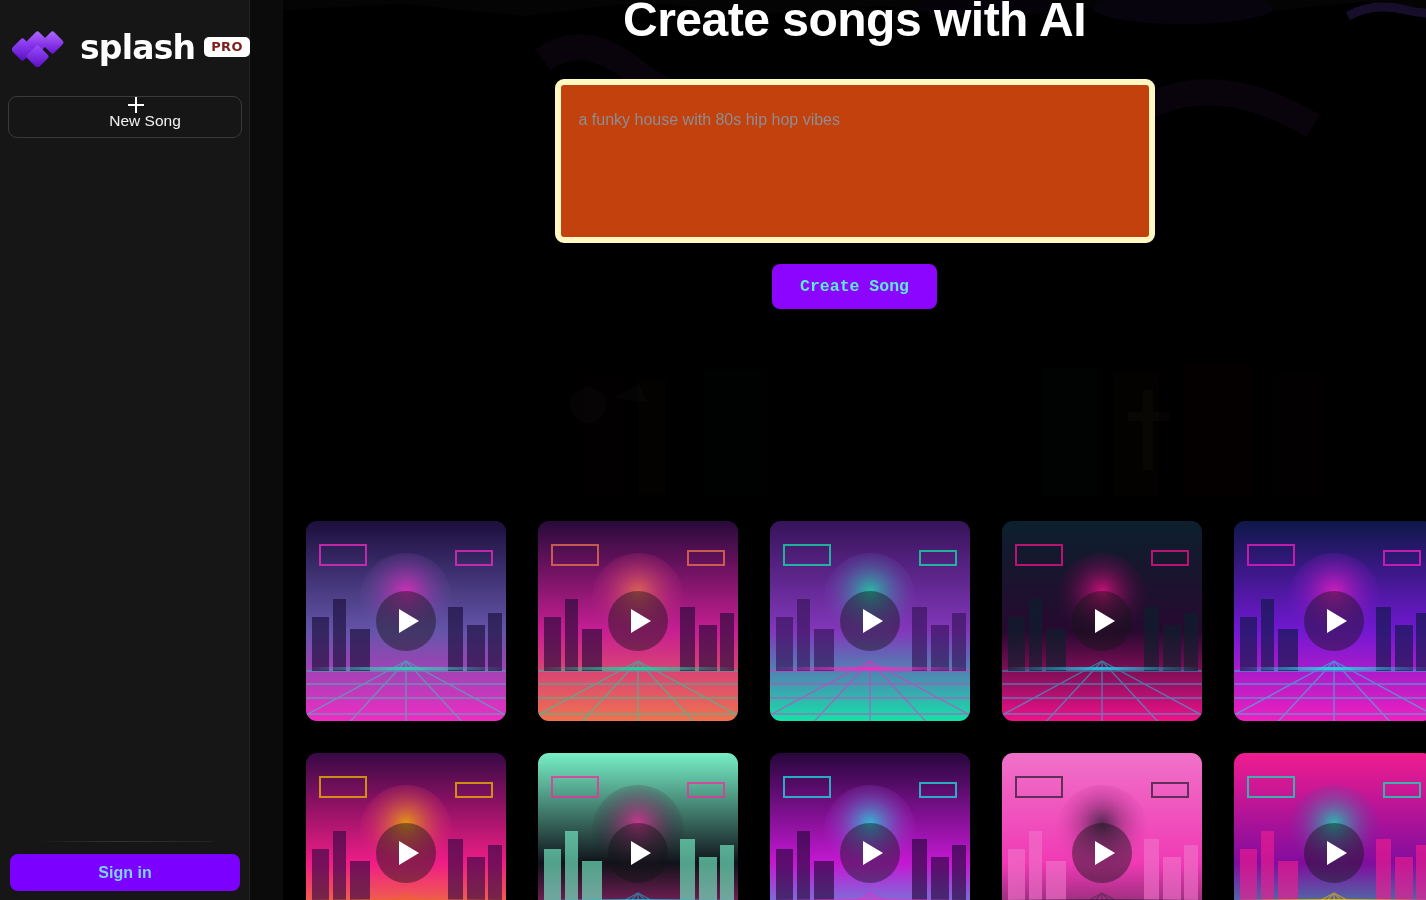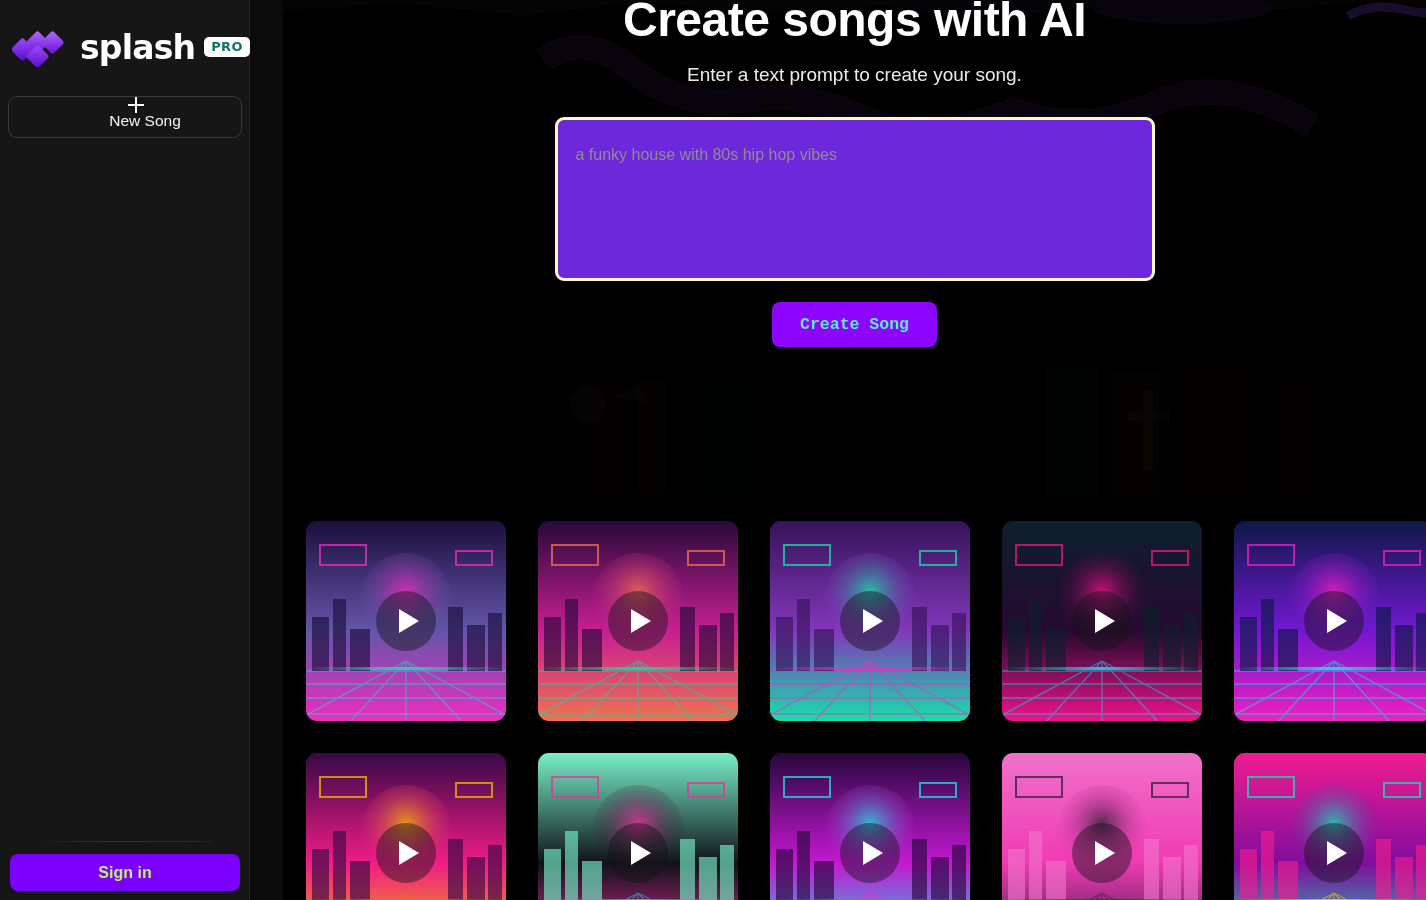--- a/index.html
+++ b/index.html
@@ -52,21 +52,21 @@
     font-weight: 700;
     color: #ffffff;
     letter-spacing: -0.8px;
     line-height: 1;
     margin-left: 2px;
     font-family: "DejaVu Sans", sans-serif;
   }
   .brand-pro {
     margin-left: 9px;
     background: #ffffff;
-    color: #0f766e;
+    color: #7f1d1d;
     font-size: 13px;
     font-weight: 700;
     letter-spacing: 0.4px;
     padding: 3px 7px 4px 7px;
     border-radius: 5px;
     line-height: 1;
     font-family: "DejaVu Sans", sans-serif;
   }
 
   .new-song-btn {
@@ -114,21 +114,21 @@
 
   .signin-btn {
     position: absolute;
     left: 10px;
     top: 854px;
     width: 230px;
     height: 37px;
     background: #7B00FF;
     border: none;
     border-radius: 8px;
-    color: #bef264;
+    color: #7dd3fc;
     font-size: 16px;
     font-weight: 700;
     font-family: "Liberation Sans", sans-serif;
     cursor: pointer;
   }
 
   
   #main {
     position: relative;
     width: 1176px;
@@ -168,22 +168,22 @@
     font-size: 19px;
     color: #ebebec;
     font-weight: 400;
   }
 
   .prompt-box {
     display: block;
     margin: 31px auto 0 auto;
     width: 600px;
     height: 164px;
-    background: #6d28d9;
-    border: 3px solid #fef9c3;
+    background: #c2410c;
+    border: 6px solid #fef9c3;
     border-radius: 9px;
     resize: none;
     outline: none;
     color: #e8e8ea;
     font-size: 16px;
     font-family: "Liberation Sans", sans-serif;
     padding: 24px 18px;
     line-height: 1.35;
   }
   .prompt-box::placeholder { color: #8d8d92; }
@@ -326,21 +326,20 @@
         </g>
         <g opacity="0.8">
           <path d="M0 355 h1176 v165 h-1176 z" fill="#000000"></path>
           <rect x="0" y="340" width="1176" height="22" fill="#000000" opacity="0.75"></rect>
         </g>
       </svg>
     </div>
 
     <section class="hero">
       <h1 class="hero-title">Create songs with AI</h1>
-      <p class="hero-sub">Enter a text prompt to create your song.</p>
 
       <textarea class="prompt-box" placeholder="a funky house with 80s hip hop vibes" style=""></textarea>
 
       <button class="create-btn">Create Song</button>
     </section>
 
     <section class="gallery" id="gallery">
         <div class="card" title="Neon cyberpunk city skyline with a figure standing on a rooftop">
           <div class="art">
             <svg viewBox="0 0 200 200" aria-hidden="true">

